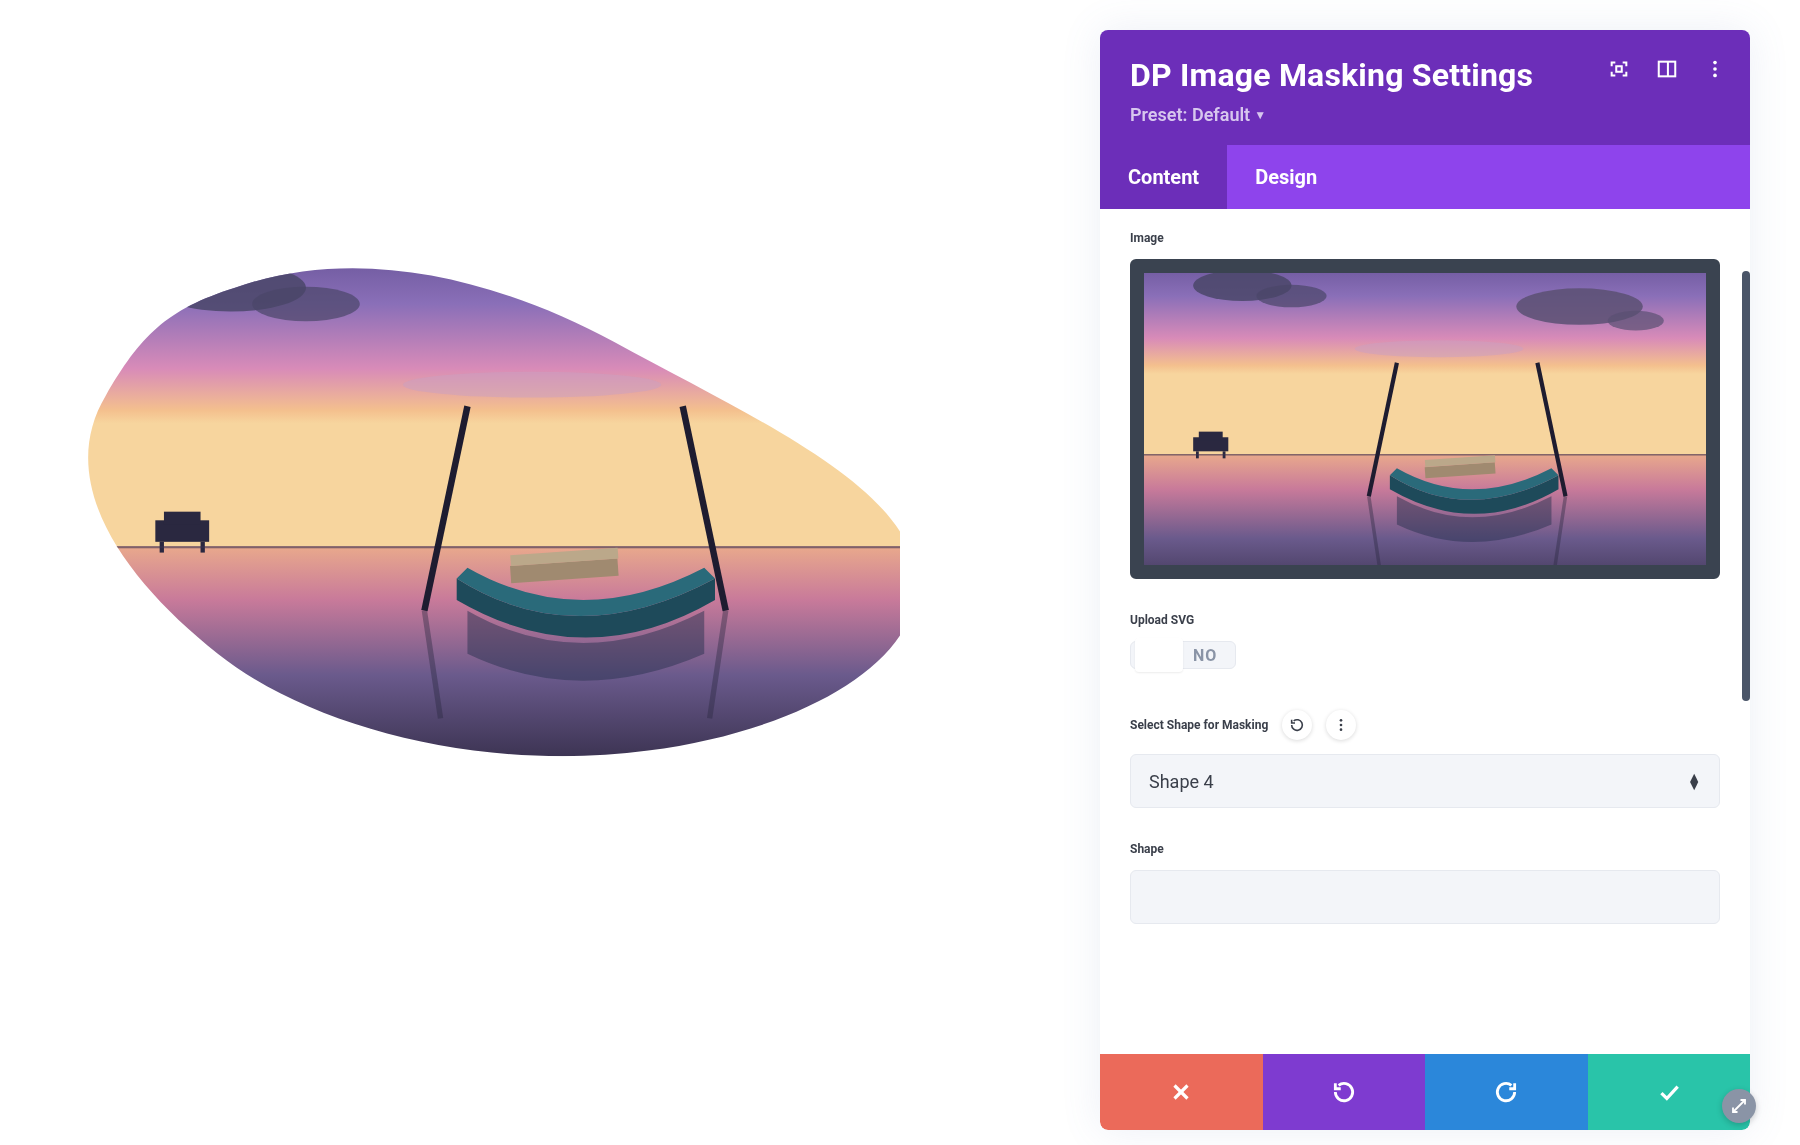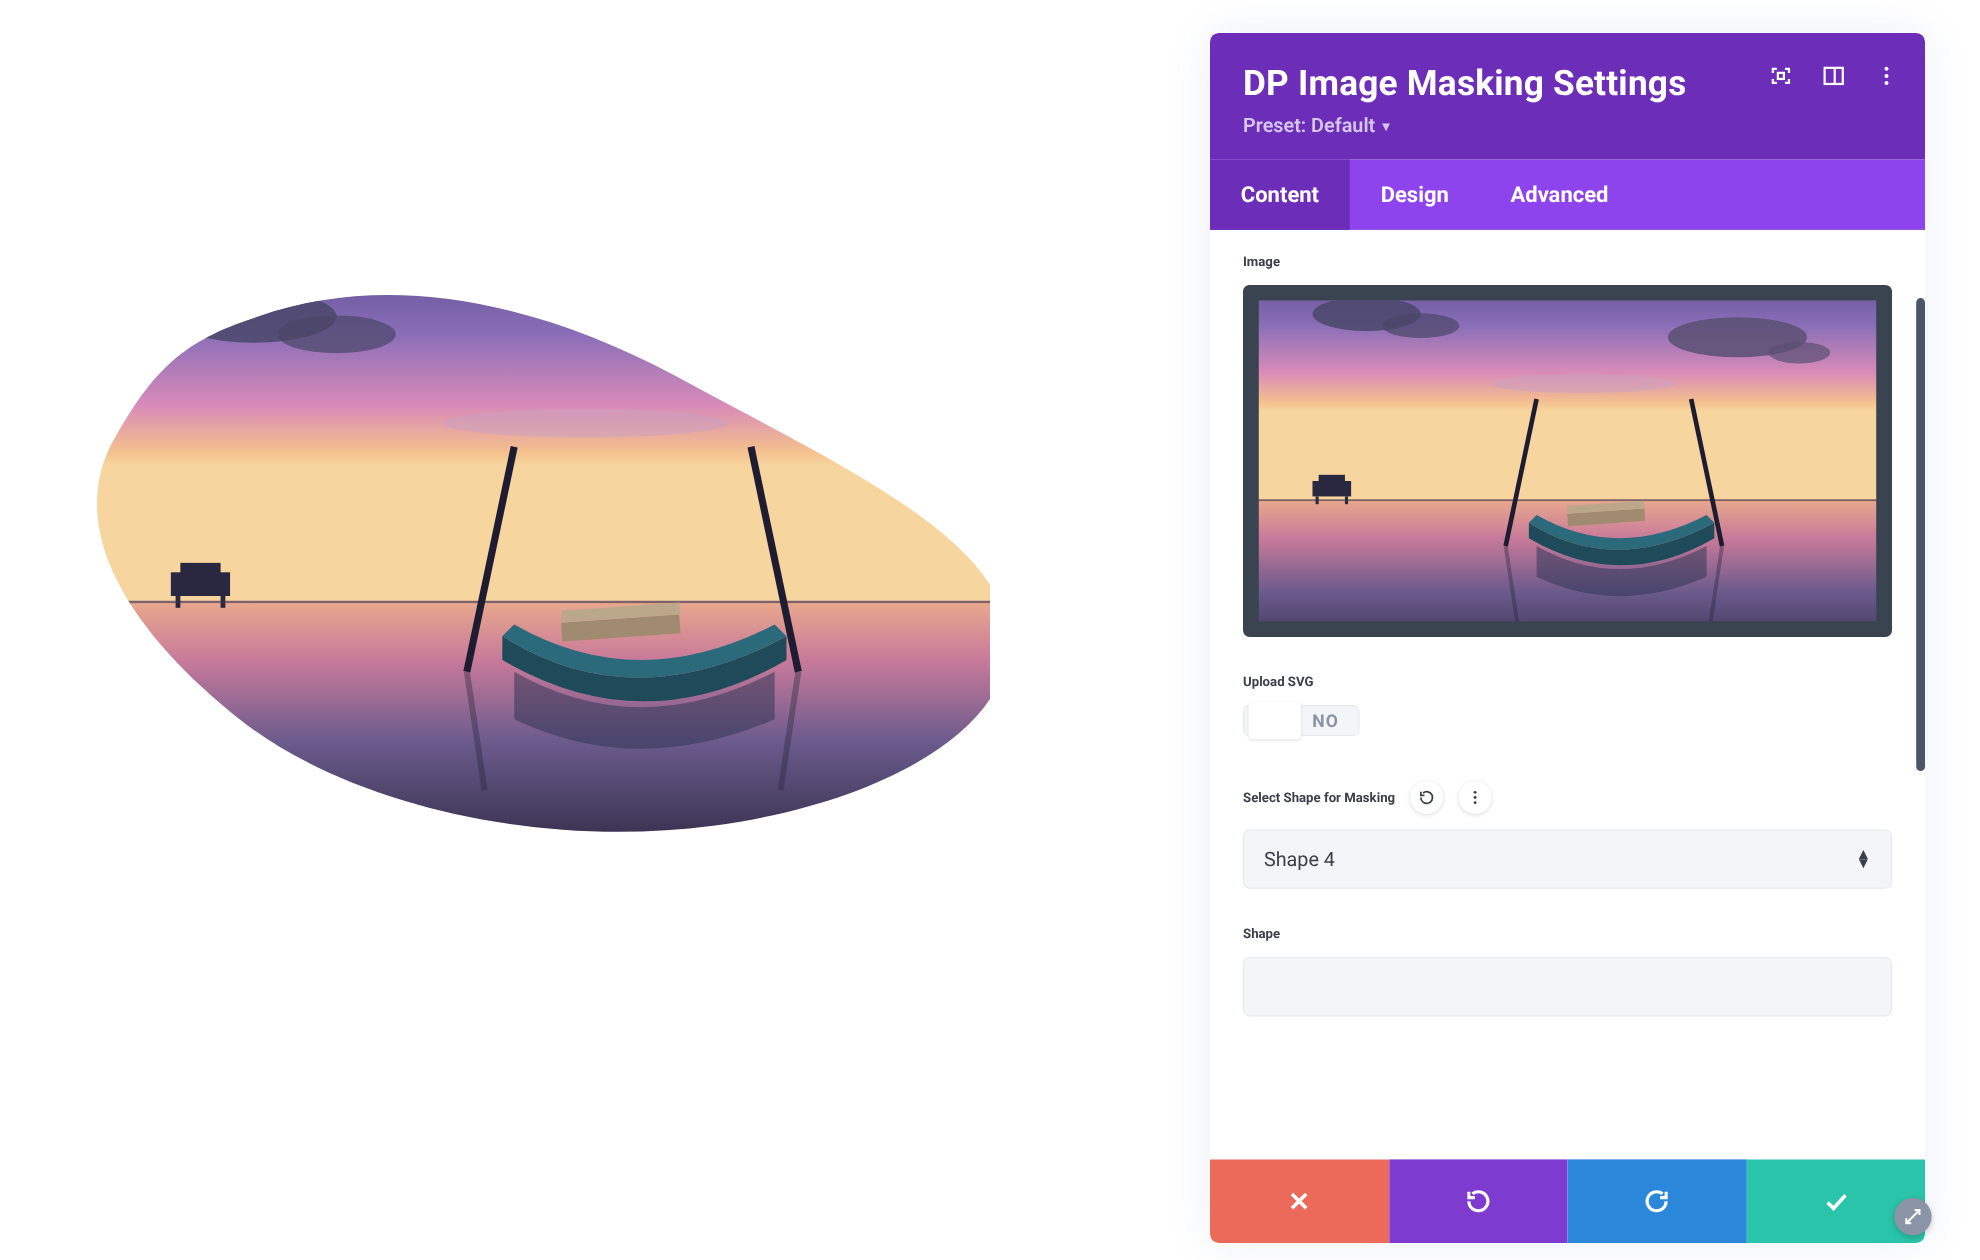--- a/index.html
+++ b/index.html
@@ -348,21 +348,20 @@
               <circle cx="12" cy="12" r="2"></circle>
               <circle cx="12" cy="19" r="2"></circle>
           </svg>
         </div>
       </div>
     </div>
 
     <div class="panel-tabs">
       <div class="tab active">Content</div>
       <div class="tab">Design</div>
-      <div class="tab">Advanced</div>
     </div>
 
     <div class="panel-body">
       <div class="scroll-indicator"></div>
 
       <div class="field">
         <div class="field-label">Image</div>
         <div class="image-box">
           <svg viewBox="0 0 800 500" preserveAspectRatio="xMidYMid slice">
               <use href="#scene"></use>

